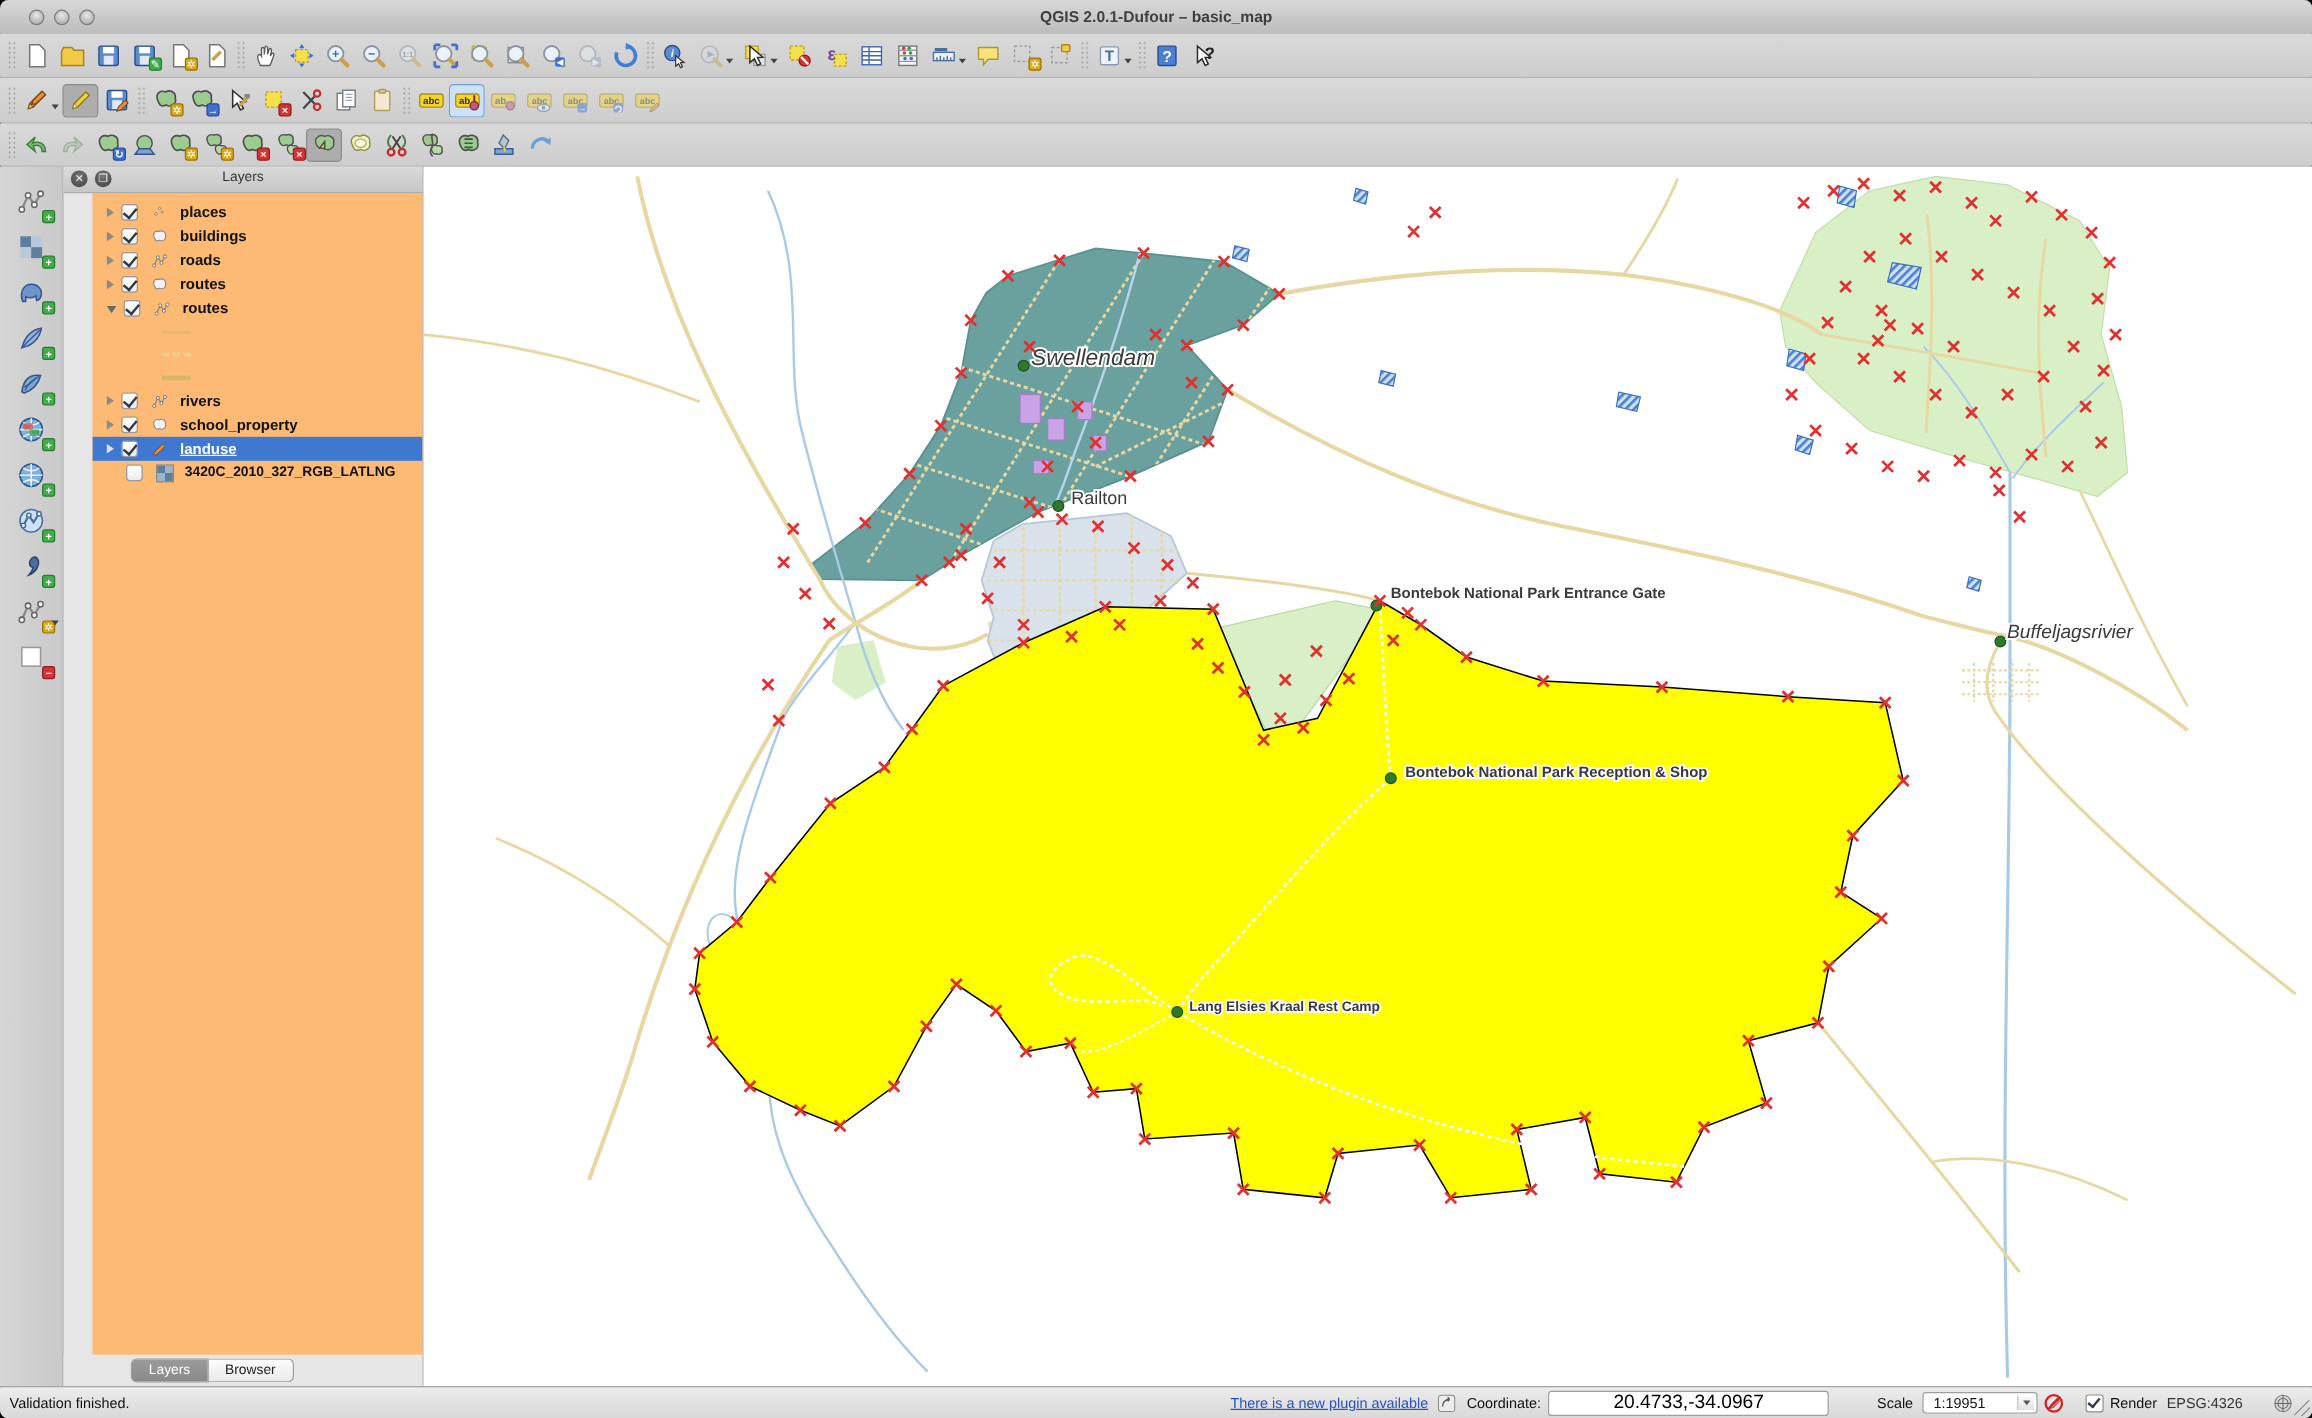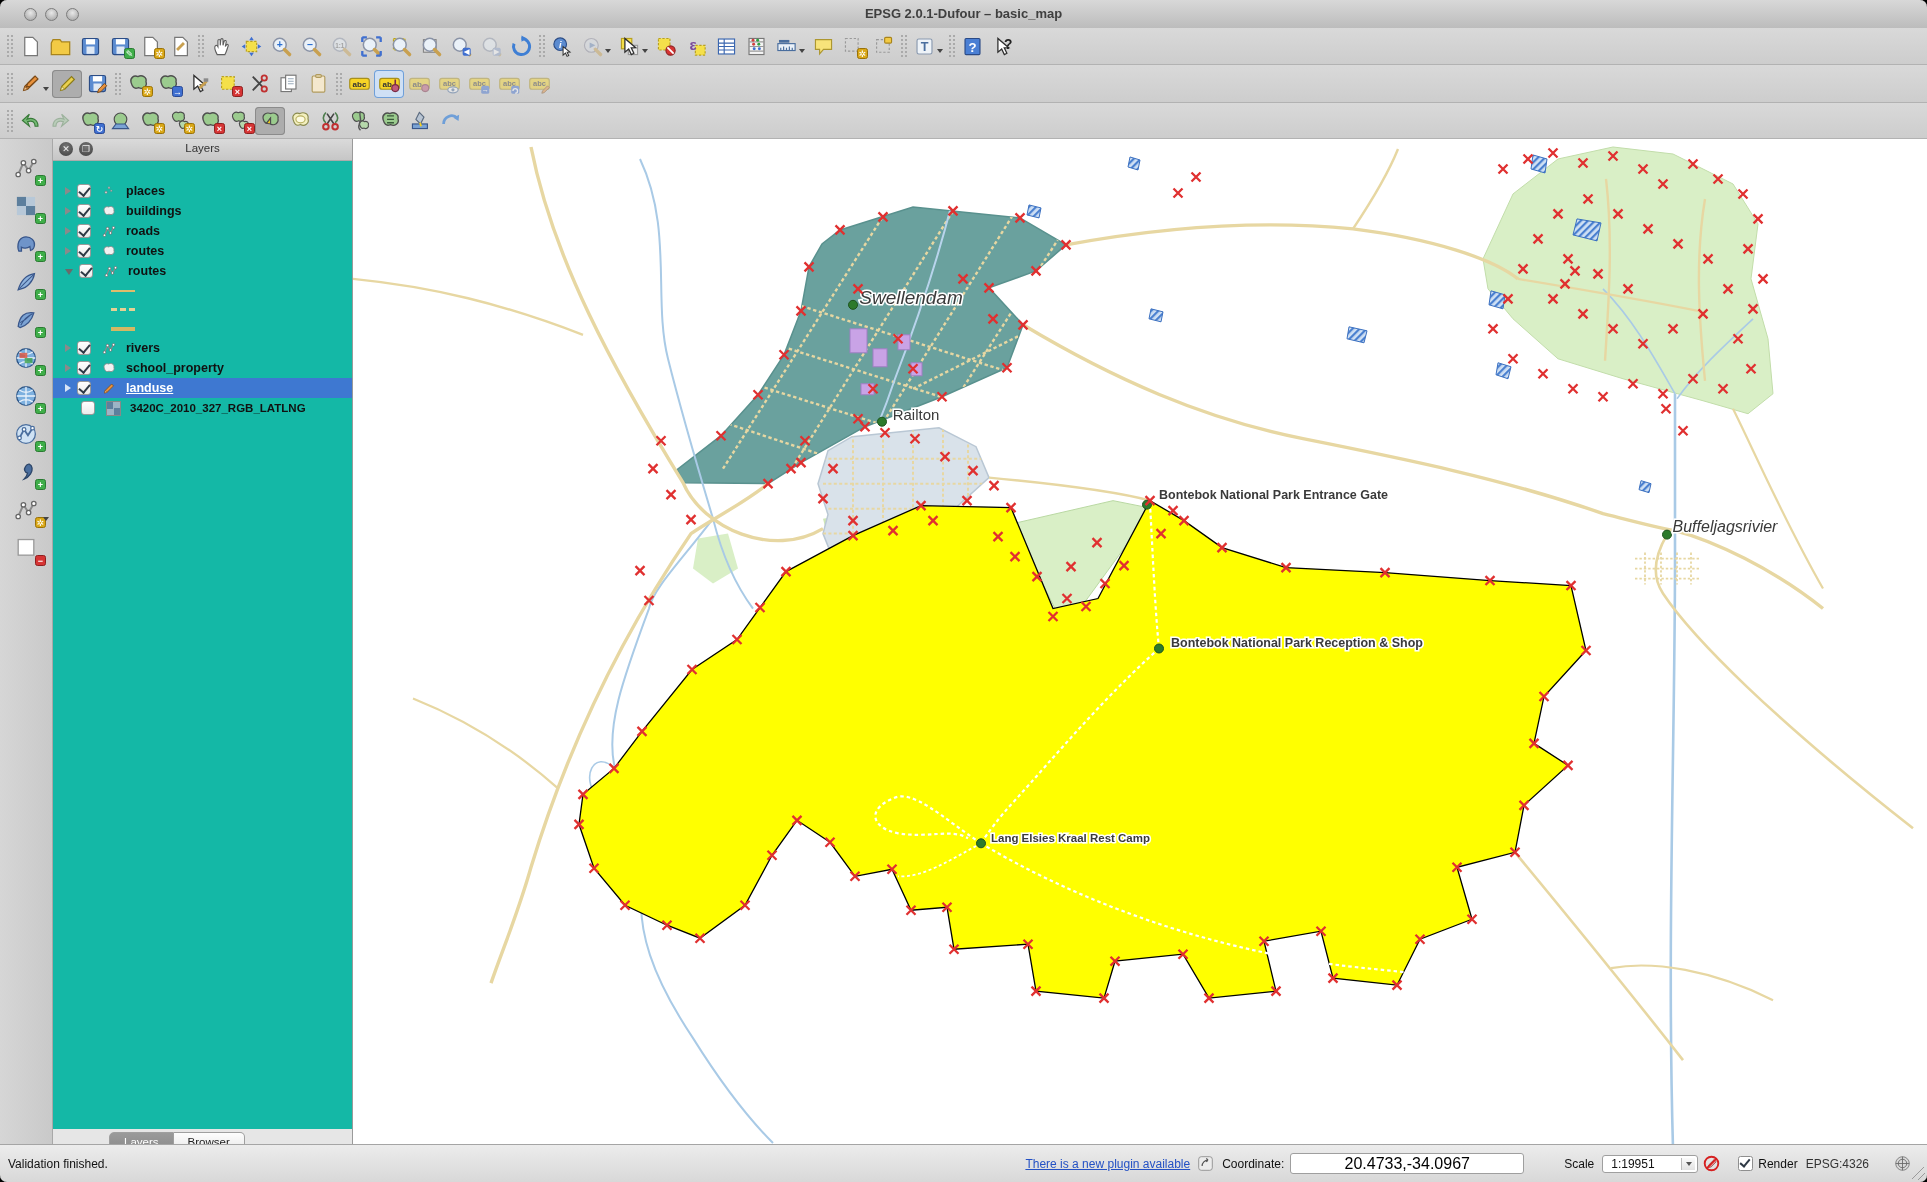--- a/index.html
+++ b/index.html
@@ -31,21 +31,21 @@
   
   .sidebar{position:absolute;left:0;top:139px;bottom:27px;width:53px;background:linear-gradient(90deg,#d6d6d6,#c9c9c9);border-right:1px solid #a8a8a8;display:flex;flex-direction:column;align-items:center;padding-top:10px;box-sizing:border-box;}
   .sidebar .tb{width:40px;height:38px;}
   .sidebar .tb svg{width:26px;height:26px;}
   
   .dock{position:absolute;left:53px;top:139px;bottom:27px;width:300px;background:#e6e6e6;border-right:1px solid #9a9a9a;box-sizing:border-box;display:flex;flex-direction:column;}
   .dockhead{height:21px;background:linear-gradient(#dadada,#c6c6c6);border-bottom:1px solid #ababab;position:relative;}
   .dockhead .dtitle{position:absolute;left:0;right:0;top:3px;text-align:center;font-size:11.5px;color:#333;}
   .dockbtn{position:absolute;top:3px;width:14px;height:14px;border-radius:50%;background:radial-gradient(circle at 50% 35%,#777,#3e3e3e);color:#eee;font-size:9px;line-height:14px;text-align:center;font-weight:bold;}
   .dockbtn.b1{left:6px;} .dockbtn.b2{left:26px;}
-  .tree{flex:1;background:#14b8a6;overflow:hidden;padding-top:20px;}
+  .tree{flex:1;background:#fdba74;overflow:hidden;padding-top:6px;margin-left:24px;}
   .lrow{display:flex;align-items:center;height:20px;padding-left:8px;font-size:12.5px;font-weight:bold;color:#111;}
   .lrow.sel{background:#3e78d1;color:#fff;}
   .lrow.sel .llabel{color:#fff;text-decoration:underline;}
   .disc{width:0;height:0;border-top:4.5px solid transparent;border-bottom:4.5px solid transparent;border-left:6px solid #8a8a8a;margin:0 6px 0 4px;flex:0 0 auto;}
   .disc.open{border-left:4.5px solid transparent;border-right:4.5px solid transparent;border-top:6px solid #6a6a6a;border-bottom:none;margin-top:2px;}
   .disc.none{border:none;width:10px;}
   .cb{width:14px;height:14px;border:1px solid #9a9a9a;border-radius:3px;background:linear-gradient(#fff,#ececec);margin-right:7px;position:relative;flex:0 0 auto;box-sizing:border-box;}
   .cb.checked::after{content:"";position:absolute;left:3px;top:0px;width:5px;height:9px;border-right:2.2px solid #2f3a46;border-bottom:2.2px solid #2f3a46;transform:rotate(40deg);}
   .licon{width:22px;height:16px;margin-right:6px;flex:0 0 auto;display:inline-flex;align-items:center;justify-content:center;}
   .licon svg{width:20px;height:15px;}
@@ -56,21 +56,21 @@
   .rasticon{width:15px;height:15px;background:conic-gradient(#9db4c6 25%,#5d7f9d 0 50%,#9db4c6 0 75%,#5d7f9d 0);border:1px solid #888;box-sizing:border-box;}
   .tabs{height:26px;display:flex;align-items:center;justify-content:flex-start;padding-left:56px;gap:0;background:#e6e6e6;}
   .tabbtn{font-size:11.5px;padding:3px 14px;border:1px solid #9f9f9f;background:linear-gradient(#fdfdfd,#e8e8e8);color:#222;}
   .tabbtn.first{border-radius:5px 0 0 5px;}
   .tabbtn.last{border-radius:0 5px 5px 0;border-left:none;}
   .tabbtn.active{background:linear-gradient(#9a9a9a,#8a8a8a);color:#fff;}
   
   .canvas{position:absolute;left:353px;top:139px;right:0;bottom:27px;background:#fff;text-decoration:underline;}
   .canvas svg{width:100%;height:100%;display:block;}
   
-  .statusbar{position:absolute;left:0;right:0;bottom:0;height:38px;background:linear-gradient(#ececec,#d8d8d8);border-top:1px solid #a5a5a5;display:flex;align-items:center;font-size:12px;color:#111;box-sizing:border-box;padding:12px 8px;}
+  .statusbar{position:absolute;left:0;right:0;bottom:0;height:27px;background:linear-gradient(#ececec,#d8d8d8);border-top:1px solid #a5a5a5;display:flex;align-items:center;font-size:12px;color:#111;box-sizing:border-box;padding:12px 8px;}
   .spacer{flex:1;}
   .pluglink{color:#2451c4;text-decoration:underline;margin-right:6px;white-space:nowrap;}
   .sicon{width:18px;height:18px;display:inline-flex;align-items:center;justify-content:center;margin-right:8px;flex:0 0 auto;}
   .coordlabel{margin-right:6px;white-space:nowrap;}
   .coordinput{width:228px;height:17px;border:1px solid #9f9f9f;border-radius:3px;background:#fff;text-align:center;font-size:16px;font-family:inherit;margin-right:40px;}
   .scalelabel{margin-right:8px;}
   .scalebox{width:96px;height:18px;border:1px solid #9f9f9f;border-radius:3px;background:#fff;display:flex;align-items:center;padding-left:8px;box-sizing:border-box;font-size:12px;margin-right:4px;position:relative;}
   .scalebox .sdd{position:absolute;right:2px;top:2px;bottom:2px;width:13px;background:linear-gradient(#fbfbfb,#e2e2e2);border-left:1px solid #bbb;display:flex;align-items:center;justify-content:center;}
   .sdd i{width:0;height:0;border-left:3px solid transparent;border-right:3px solid transparent;border-top:4px solid #555;}
   .rendercb{width:13px;height:13px;border:1px solid #8f8f8f;border-radius:2.5px;background:#fff;position:relative;margin:0 5px 0 10px;flex:0 0 auto;}
@@ -203,21 +203,21 @@
 </svg>
 
 <div class="window">
 
   <div class="titlebar">
     <div class="lights">
       <span class="light"></span>
       <span class="light"></span>
       <span class="light"></span>
     </div>
-    <div class="title">EPSG 2.0.1-Dufour – basic_map</div>
+    <div class="title">QGIS 2.0.1-Dufour – basic_map</div>
   </div>
 
   <div class="tbrow" id="tbrow1">
     <span class="handle"></span>
     <span class="tb">
         <svg viewBox="0 0 20 20">
           <use href="#s-page"></use>
         </svg>
       </span>
     <span class="tb">

